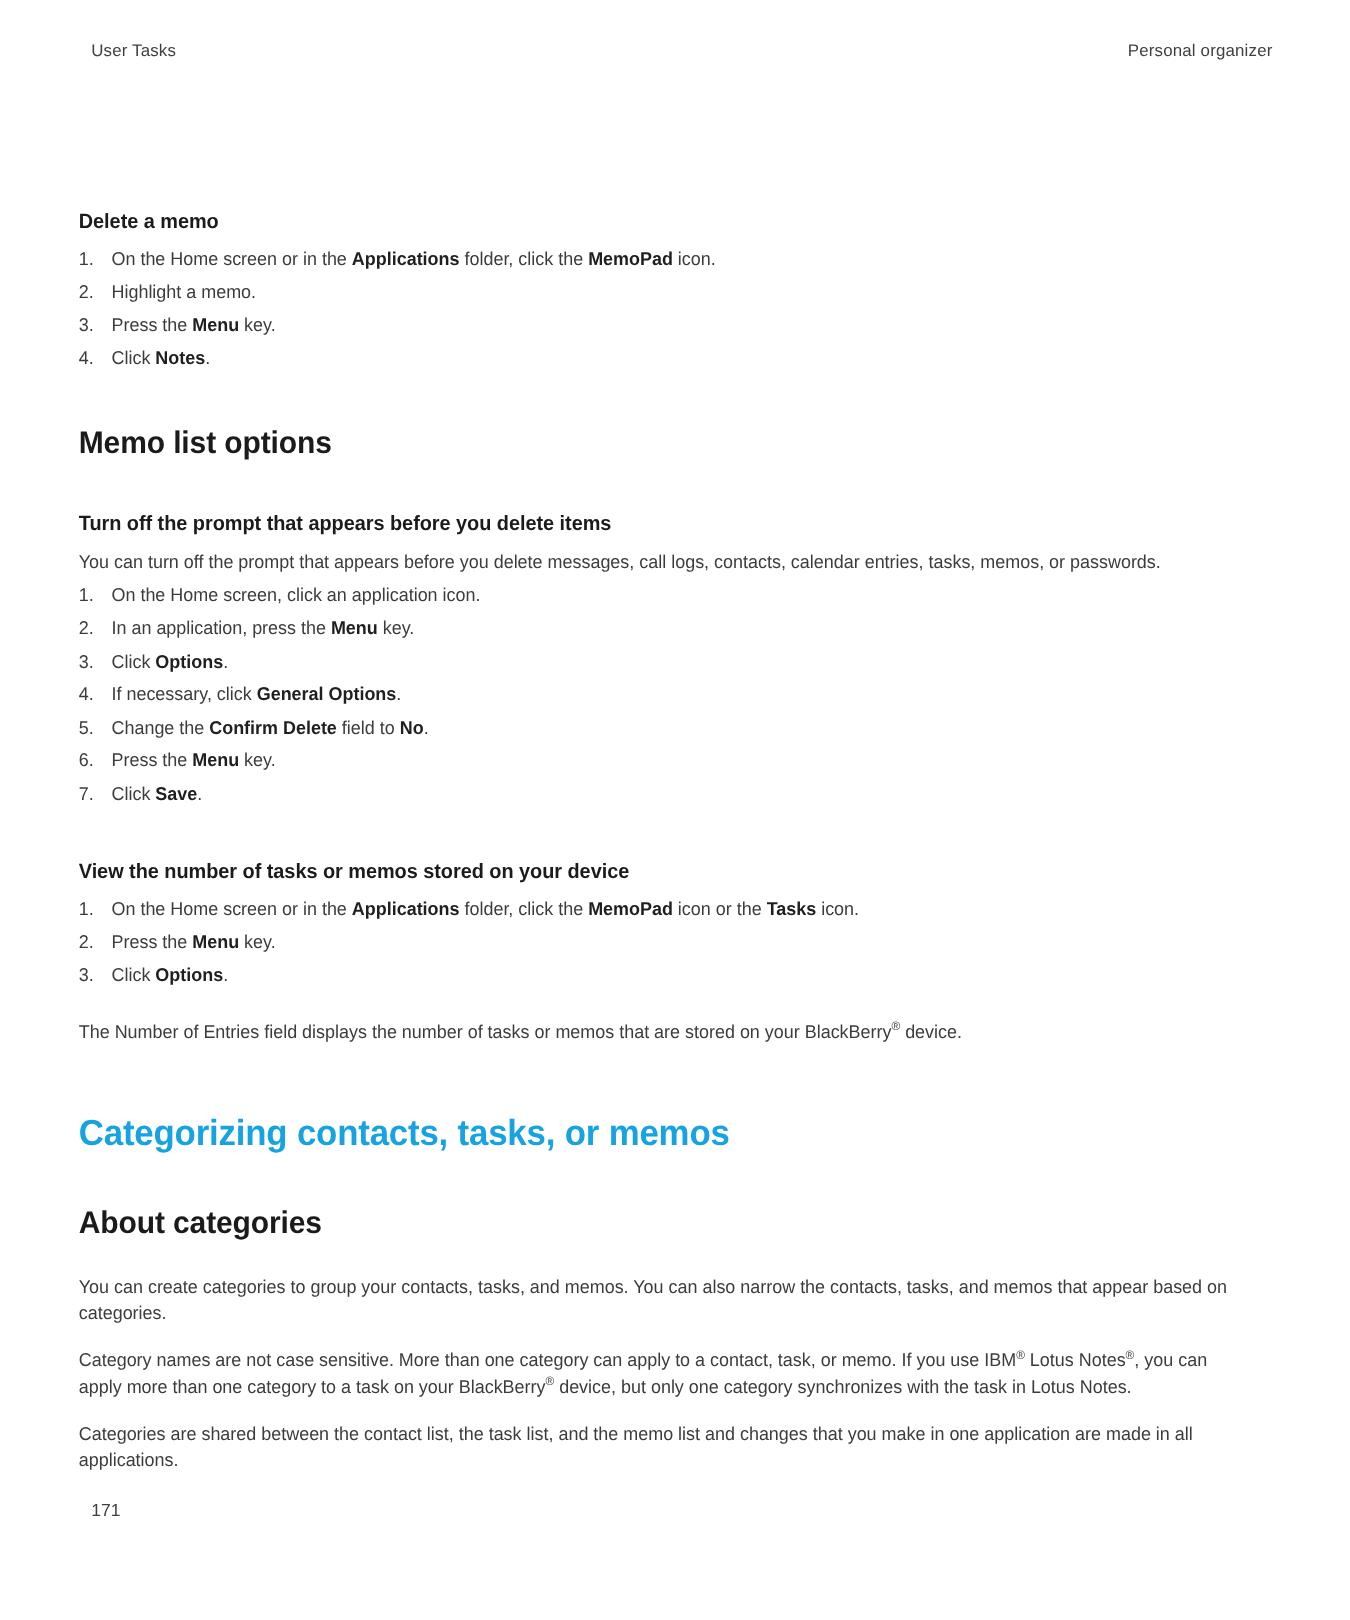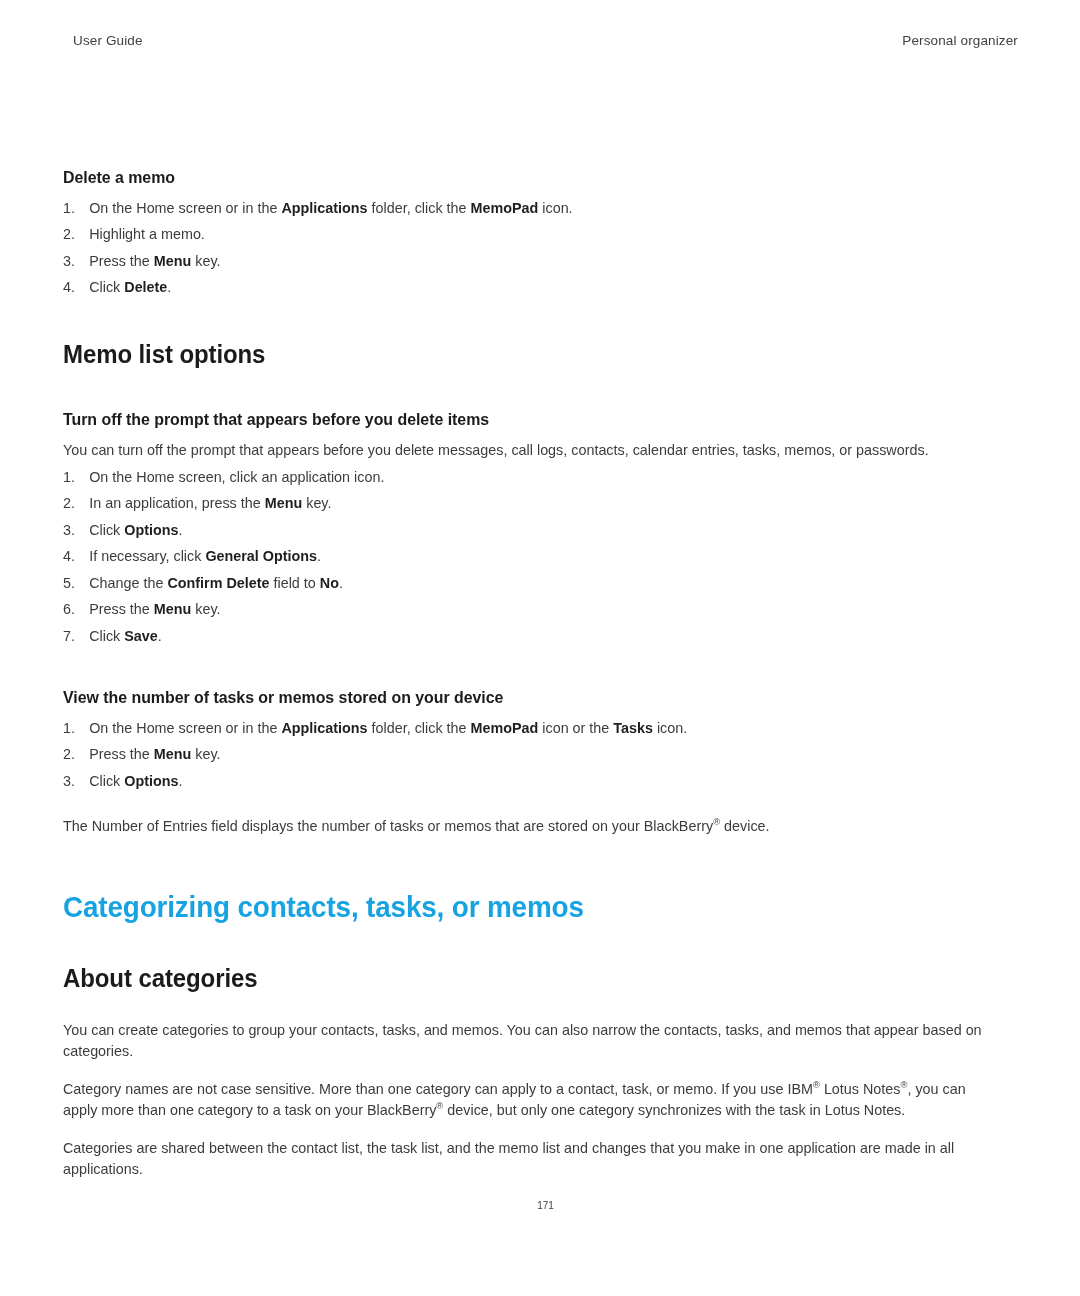--- a/index.html
+++ b/index.html
@@ -130,44 +130,44 @@
     vertical-align: super;
     line-height: 0;
   }
 
   
   .folio {
     position: absolute;
     left: 73px;
     top: 1200px;
     width: 945px;
-    text-align: center;
-    font-size: 10px;
+    text-align: left;
+    font-size: 14px;
     color: #3f3f3f;
   }
 </style>
 </head>
 <body>
 
 <div class="page">
 
   <div class="running-header">
-    <span class="rh-left">User Guide</span>
+    <span class="rh-left">User Tasks</span>
     <span class="rh-right">Personal organizer</span>
   </div>
 
   <div class="content">
 
     <h3 class="sub">Delete a memo</h3>
     <div class="sp-after-sub blk"></div>
     <ol class="steps">
         <li><span class="num">1.</span><span class="txt"><span>On the Home screen or in the </span><b>Applications</b><span> folder, click the </span><b>MemoPad</b><span> icon.</span></span></li>
         <li><span class="num">2.</span><span class="txt"><span>Highlight a memo.</span></span></li>
         <li><span class="num">3.</span><span class="txt"><span>Press the </span><b>Menu</b><span> key.</span></span></li>
-        <li><span class="num">4.</span><span class="txt"><span>Click </span><b>Delete</b><span>.</span></span></li>
+        <li><span class="num">4.</span><span class="txt"><span>Click </span><b>Notes</b><span>.</span></span></li>
       </ol>
 
     <div class="sp-after-list blk"></div>
 
     <h2 class="section">Memo list options</h2>
     <div class="sp-after-sec blk"></div>
 
     <h3 class="sub">Turn off the prompt that appears before you delete items</h3>
     <div class="sp-after-sub blk"></div>
     <p class="body">You can turn off the prompt that appears before you delete messages, call logs, contacts, calendar entries, tasks, memos, or passwords.</p>

